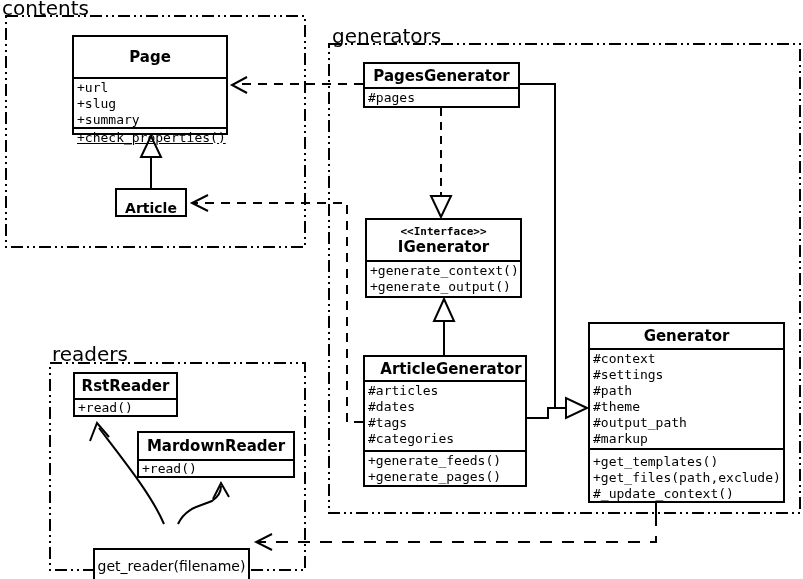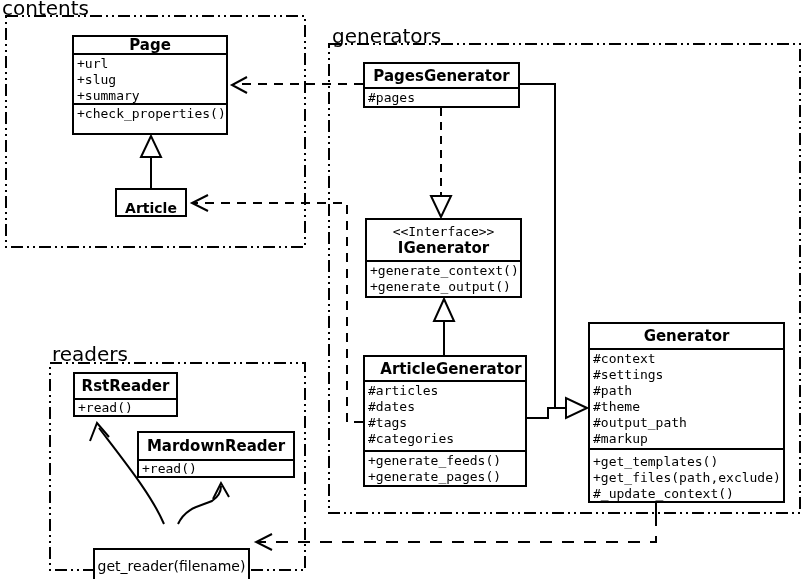--- a/index.html
+++ b/index.html
@@ -15,22 +15,22 @@
   .uml{
     position:absolute;border:2px solid #000;background:#ffffff;
     box-sizing:border-box;
   }
   .uml .title{
     font-weight:bold;font-size:15px;text-align:center;
     display:flex;align-items:center;justify-content:center;
     box-sizing:border-box;white-space:nowrap;
   }
   .uml .stereo{
-    font-family:"DejaVu Sans Mono", monospace;font-weight:normal;
-    font-size:13px;text-align:left;white-space:nowrap;
+    font-family:"DejaVu Sans Mono", monospace;font-weight:bold;
+    font-size:11px;text-align:left;white-space:nowrap;
   }
   .sec{
     border-top:2px solid #000;box-sizing:border-box;
     font-family:"DejaVu Sans Mono", monospace;font-size:13px;
     padding:1px 3px 0 3px;overflow:hidden;
   }
   .sec .m{line-height:16px;white-space:nowrap;}
   .plainbox{
     position:absolute;border:2px solid #000;background:#fff;box-sizing:border-box;
     display:flex;align-items:center;justify-content:center;
@@ -77,27 +77,27 @@
 
     <path d="M178,524 C186,507 201,506 212,501 C218,497 221,492 221,486" fill="none" stroke="#000" stroke-width="2"></path>
     <polyline points="213,499 221,483 229,497" fill="none" stroke="#000" stroke-width="2"></polyline>
   </svg>
 
   <div class="pkg-label" style="left:2px;top:1px;">contents</div>
   <div class="pkg-label" style="left:332px;top:29px;">generators</div>
   <div class="pkg-label" style="left:52px;top:347px;">readers</div>
 
   <div class="uml" style="left:72px;top:35px;width:156px;height:100px;">
-    <div class="title" style="height:16px;">Page</div>
+    <div class="title" style="height:40px;">Page</div>
     <div class="sec" style="height:50px;">
       <div class="m">+url</div>
       <div class="m">+slug</div>
       <div class="m">+summary</div>
     </div>
-    <div class="sec" style="height:29px;">
+    <div class="sec" style="height:29px;text-decoration:underline;">
       <div class="m">+check_properties()</div>
     </div>
   </div>
 
   <div class="uml" style="left:115px;top:188px;width:72px;height:29px;">
     <div class="title" style="height:36px;font-size:14px;">Article</div>
   </div>
 
   <div class="uml" style="left:363px;top:62px;width:157px;height:46px;">
     <div class="title" style="height:23px;">PagesGenerator</div>

